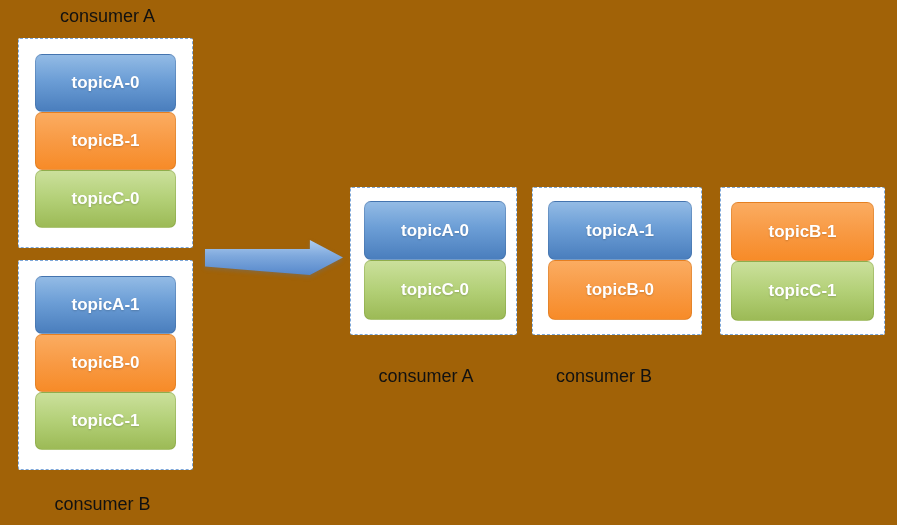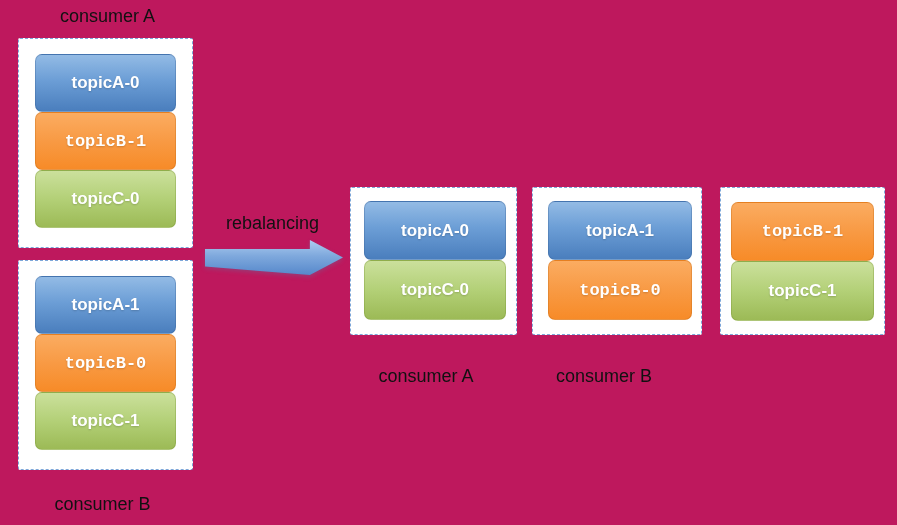--- a/index.html
+++ b/index.html
@@ -4,21 +4,21 @@
 <style>
   html, body {
     margin: 0;
     padding: 0;
     background: #ffffff;
   }
   .canvas {
     position: relative;
     width: 897px;
     height: 525px;
-    background: #be185d;
+    background: #a16207;
     font-family: "Liberation Sans", sans-serif;
     overflow: hidden;
   }
   .group-label {
     position: absolute;
     height: 24px;
     line-height: 24px;
     text-align: center;
     font-size: 18px;
     color: #111111;
@@ -48,21 +48,20 @@
   .before .part { height: 58px; width: 141px; }
   .after  .part { height: 59px; width: 100%; }
   .after  .part:last-child { height: 60px; }
   .p-blue {
     background-image: linear-gradient(180deg, #93bbe5 0%, #6c9ed6 45%, #4a7ebd 100%);
     border: 1px solid rgba(58,98,148,0.35);
   }
   .p-orange {
     background-image: linear-gradient(180deg, #fbac61 0%, #f89a44 50%, #f78b28 100%);
     border: 1px solid rgba(196,105,20,0.35);
-    font-family: Liberation Mono, monospace;
   }
   .p-green {
     background-image: linear-gradient(180deg, #cbe09c 0%, #b3d077 50%, #9cba56 100%);
     border: 1px solid rgba(120,148,54,0.35);
   }
   .transition-label {
     position: absolute;
     left: 200px;
     top: 211px;
     width: 145px;
@@ -102,21 +101,20 @@
   </div>
 
   <div class="dashed-box" style="left:18px; top:260px; width:175px; height:210px;"></div>
   <div class="parts before" style="left:35px; top:276px;">
     <div class="part p-blue">topicA-1</div>
     <div class="part p-orange">topicB-0</div>
     <div class="part p-green">topicC-1</div>
   </div>
   <div class="group-label" style="left:15px; top:492px; width:175px;">consumer B</div>
 
-  <div class="transition-label">rebalancing</div>
   <div class="arrow-wrap">
     <div class="arrow-shape"></div>
   </div>
 
   <div class="dashed-box" style="left:350px; top:187px; width:167px; height:148px;"></div>
   <div class="parts after" style="left:364px; top:201px; width:142px;">
     <div class="part p-blue">topicA-0</div>
     <div class="part p-green">topicC-0</div>
   </div>
   <div class="group-label" style="left:340px; top:364px; width:172px;">consumer A</div>

